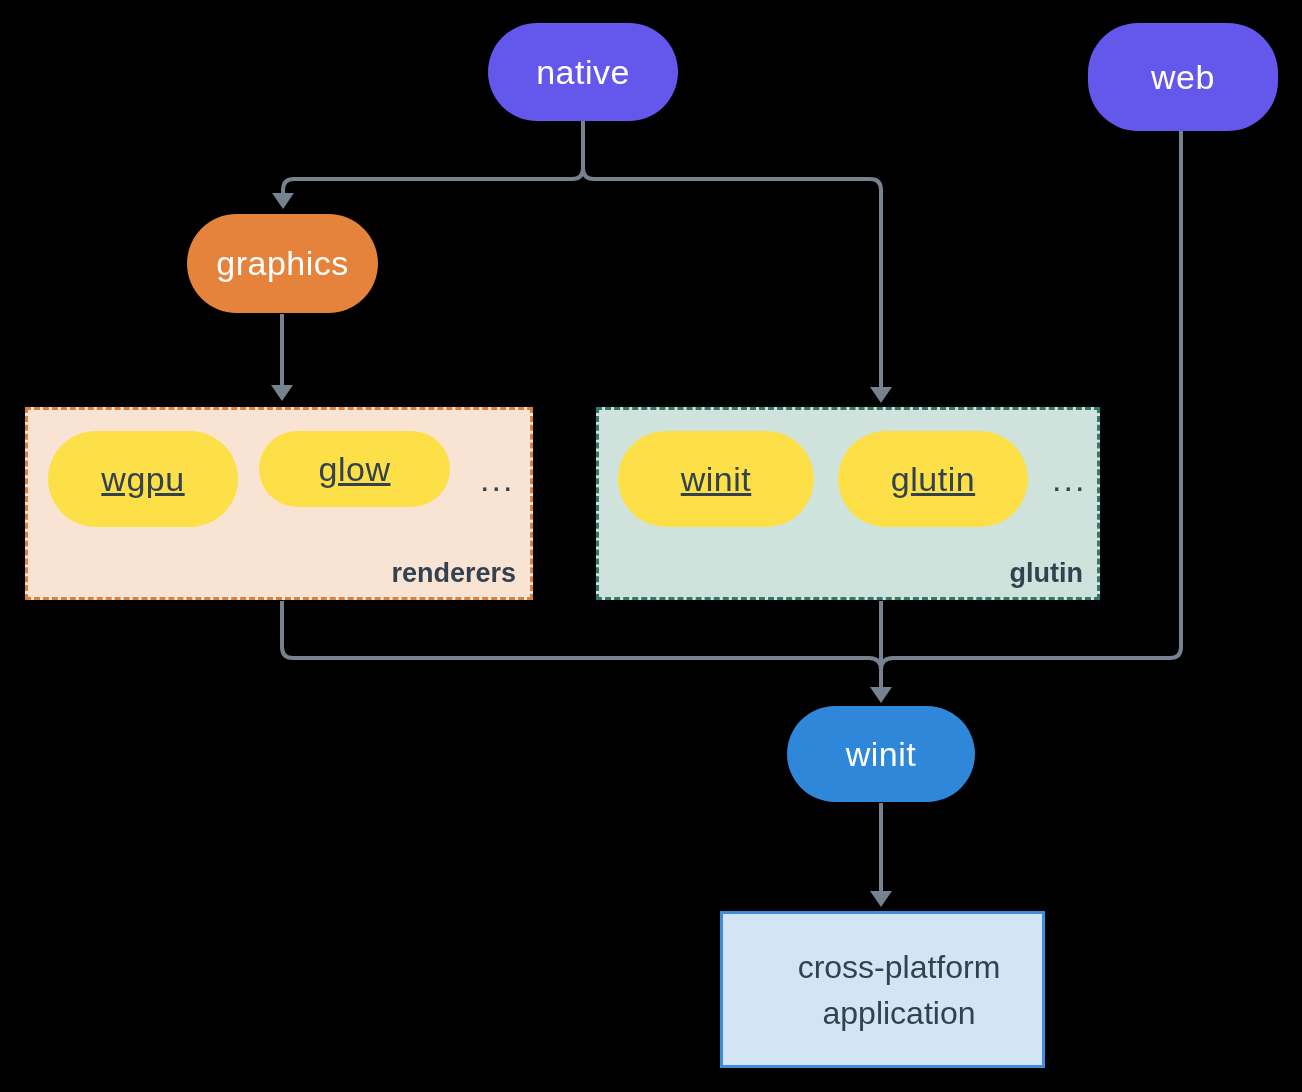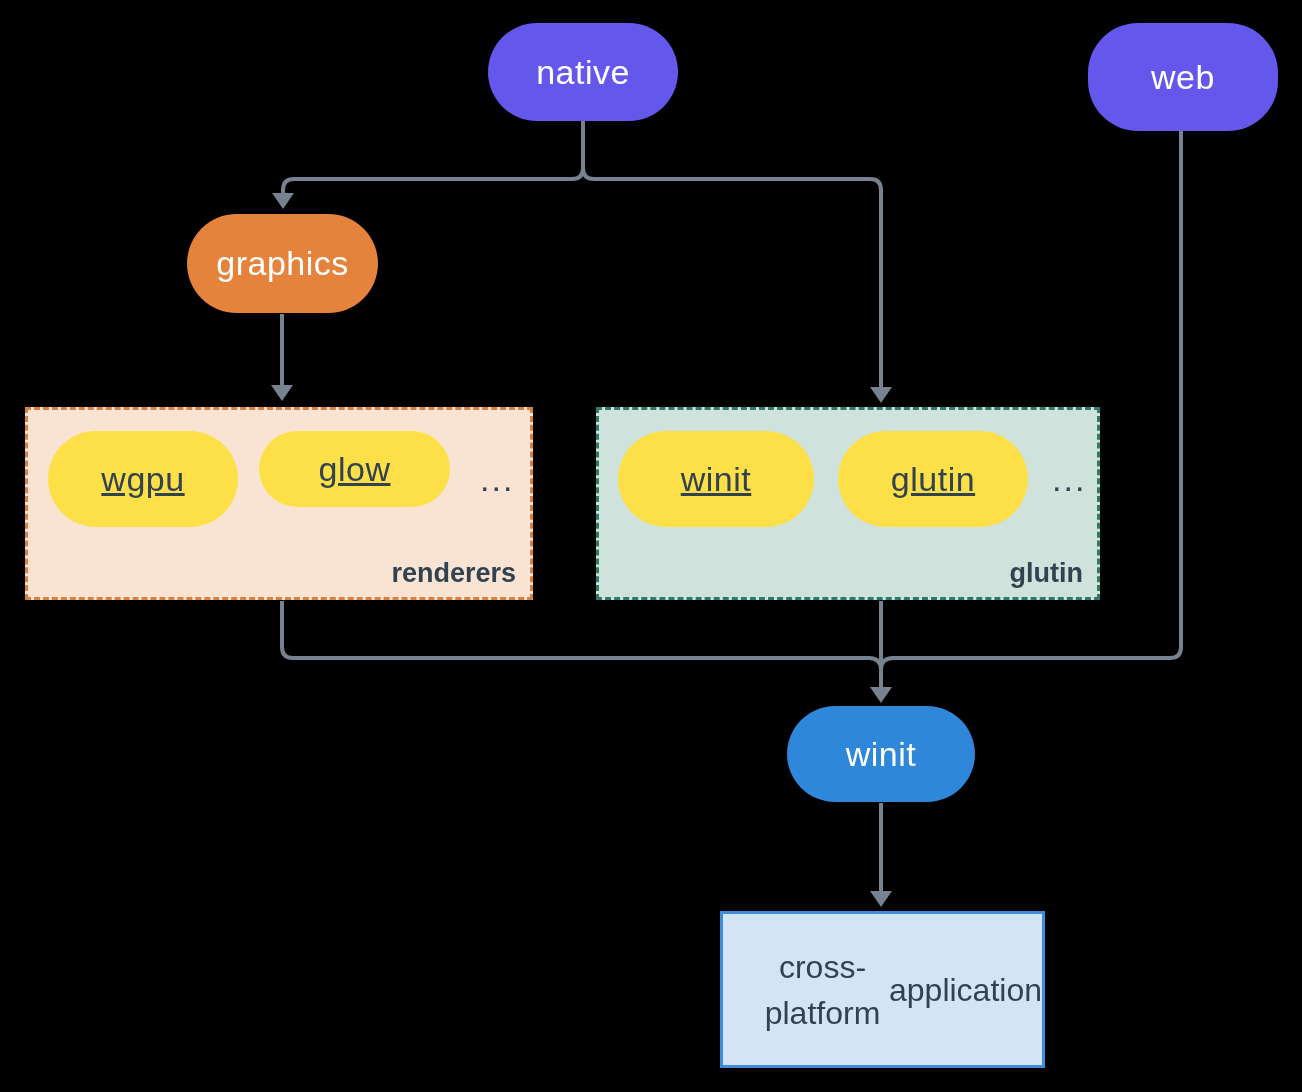--- a/index.html
+++ b/index.html
@@ -80,20 +80,21 @@
   }
   .app-box {
     position: absolute;
     left: 720px;
     top: 911px;
     width: 325px;
     height: 157px;
     background: var(--app_bg);
     border: 3px solid var(--app_border);
     display: flex;
+    flex-direction: column;
     align-items: center;
     justify-content: center;
     color: var(--dark_text);
     font-size: 32px;
     line-height: 46px;
     text-align: center;
     padding-left: 33px;
   }
 </style>
 </head>

